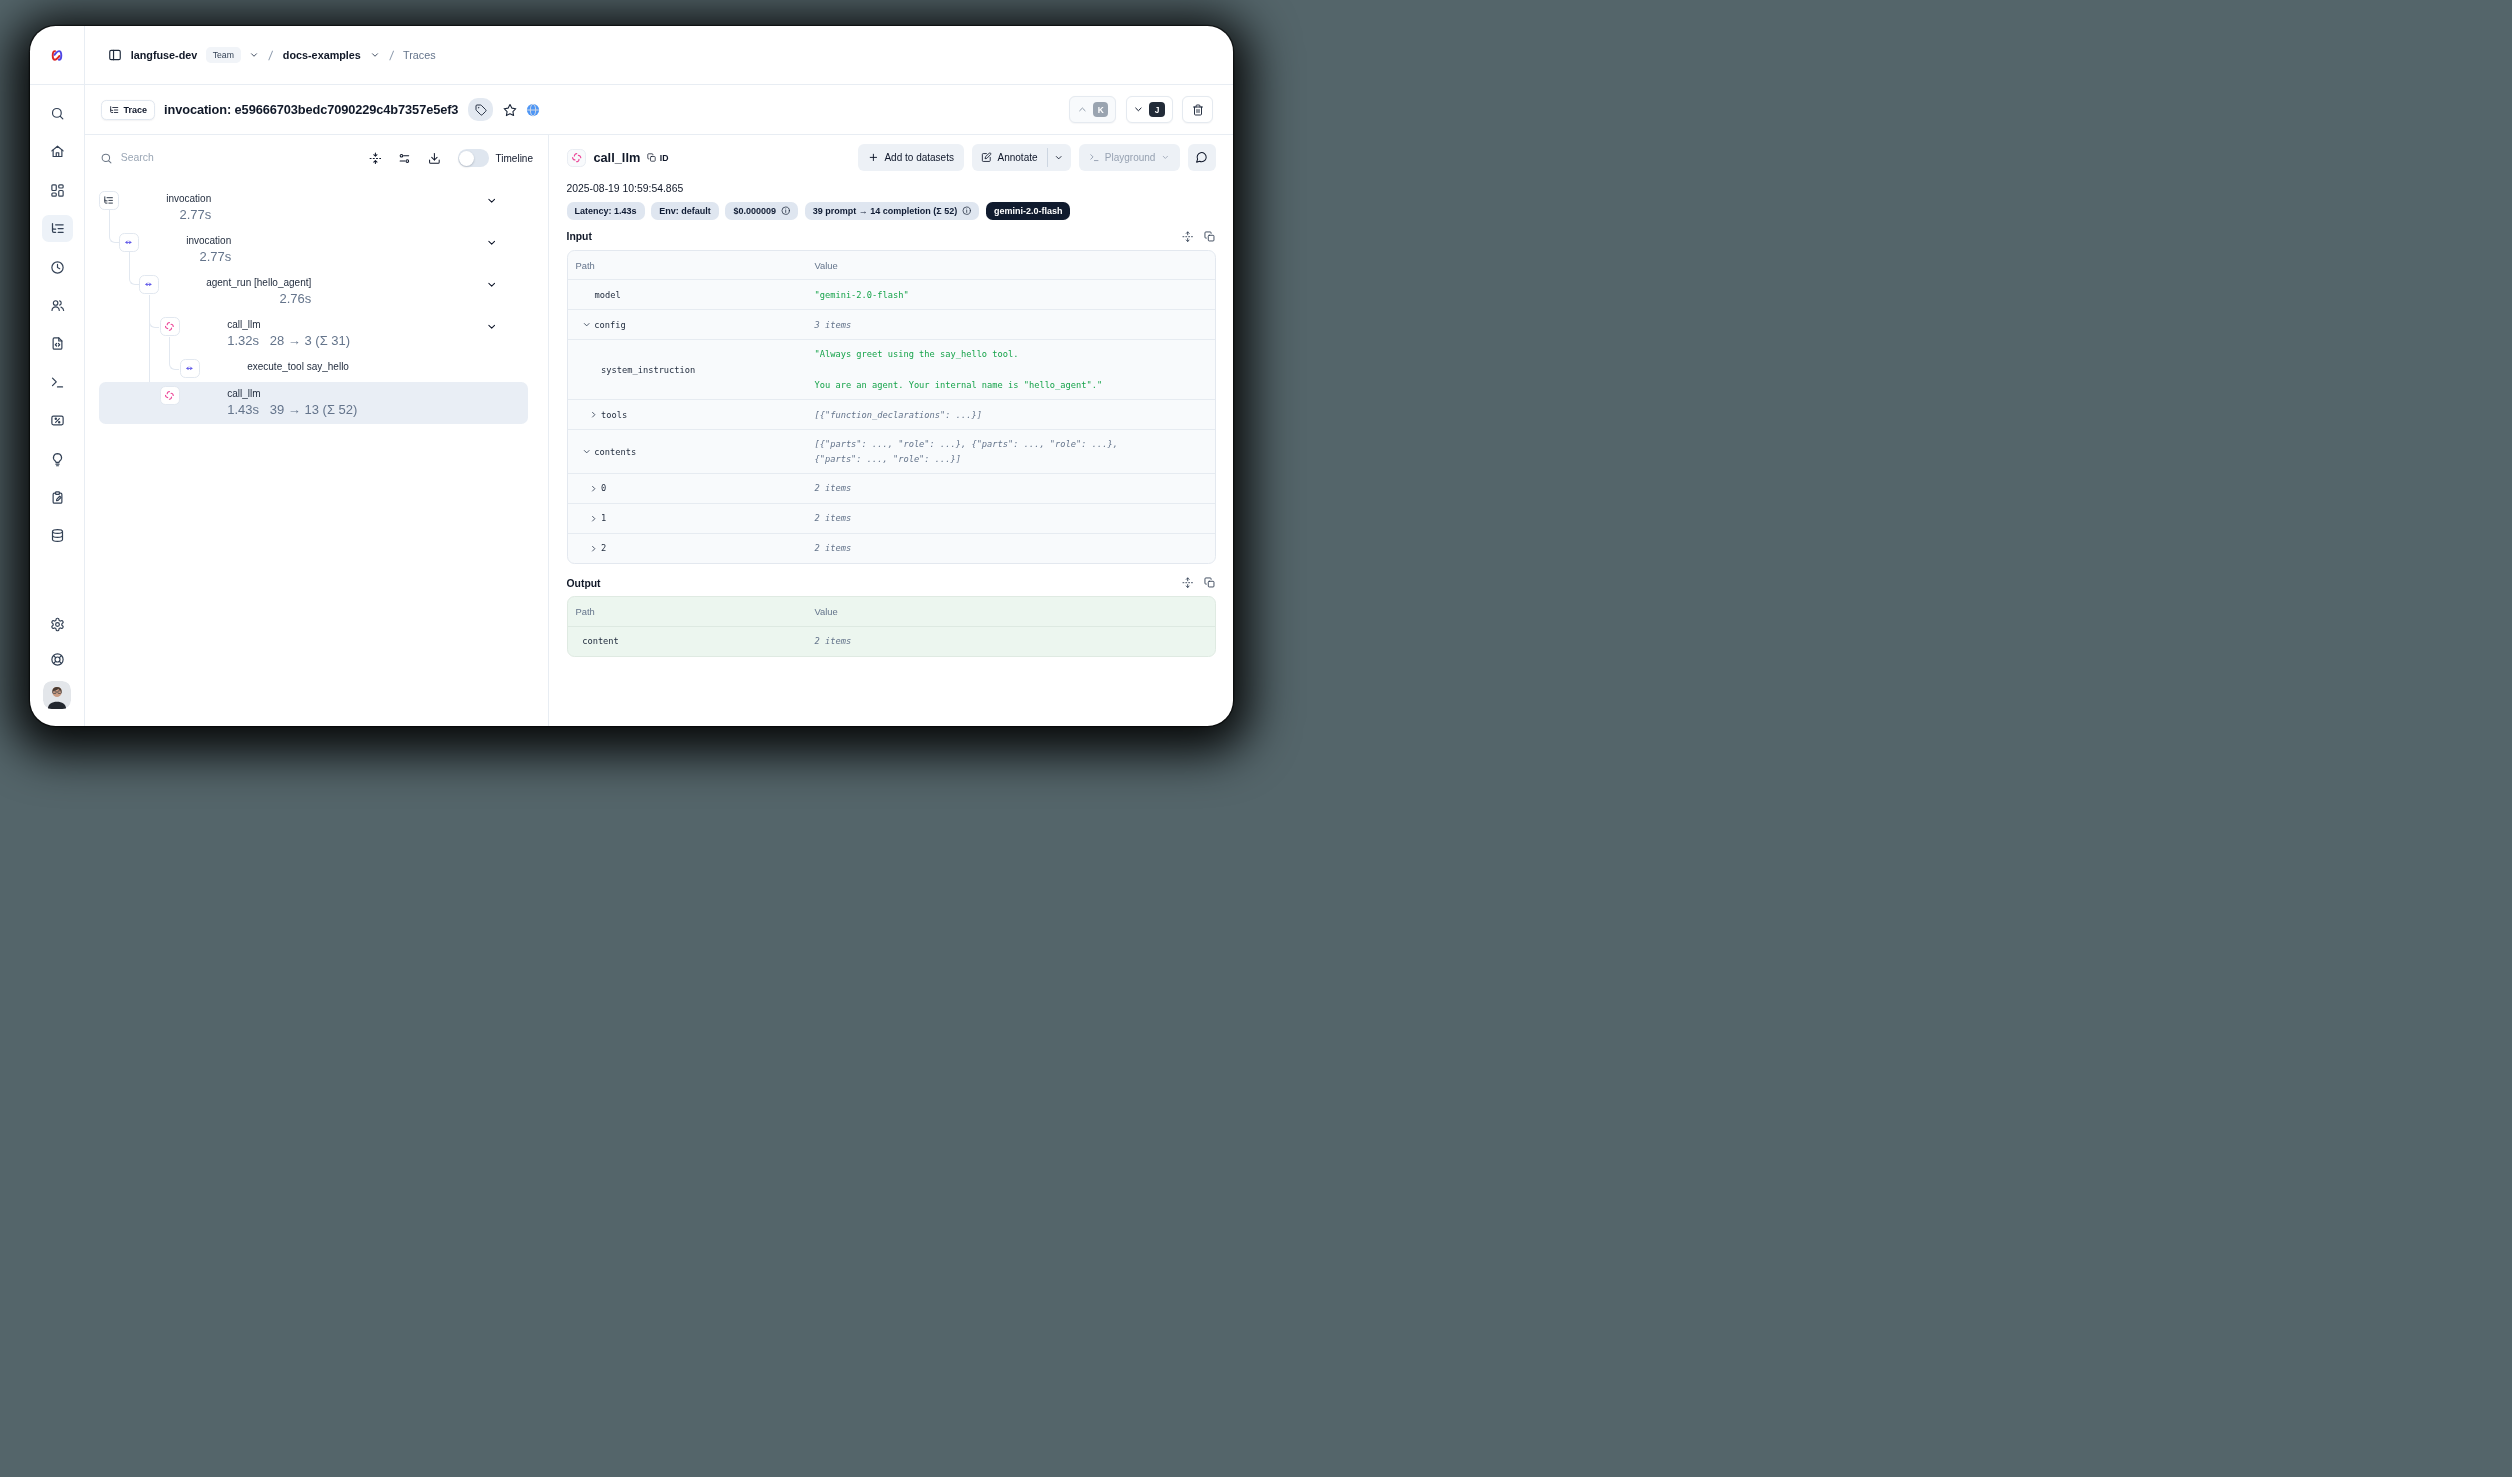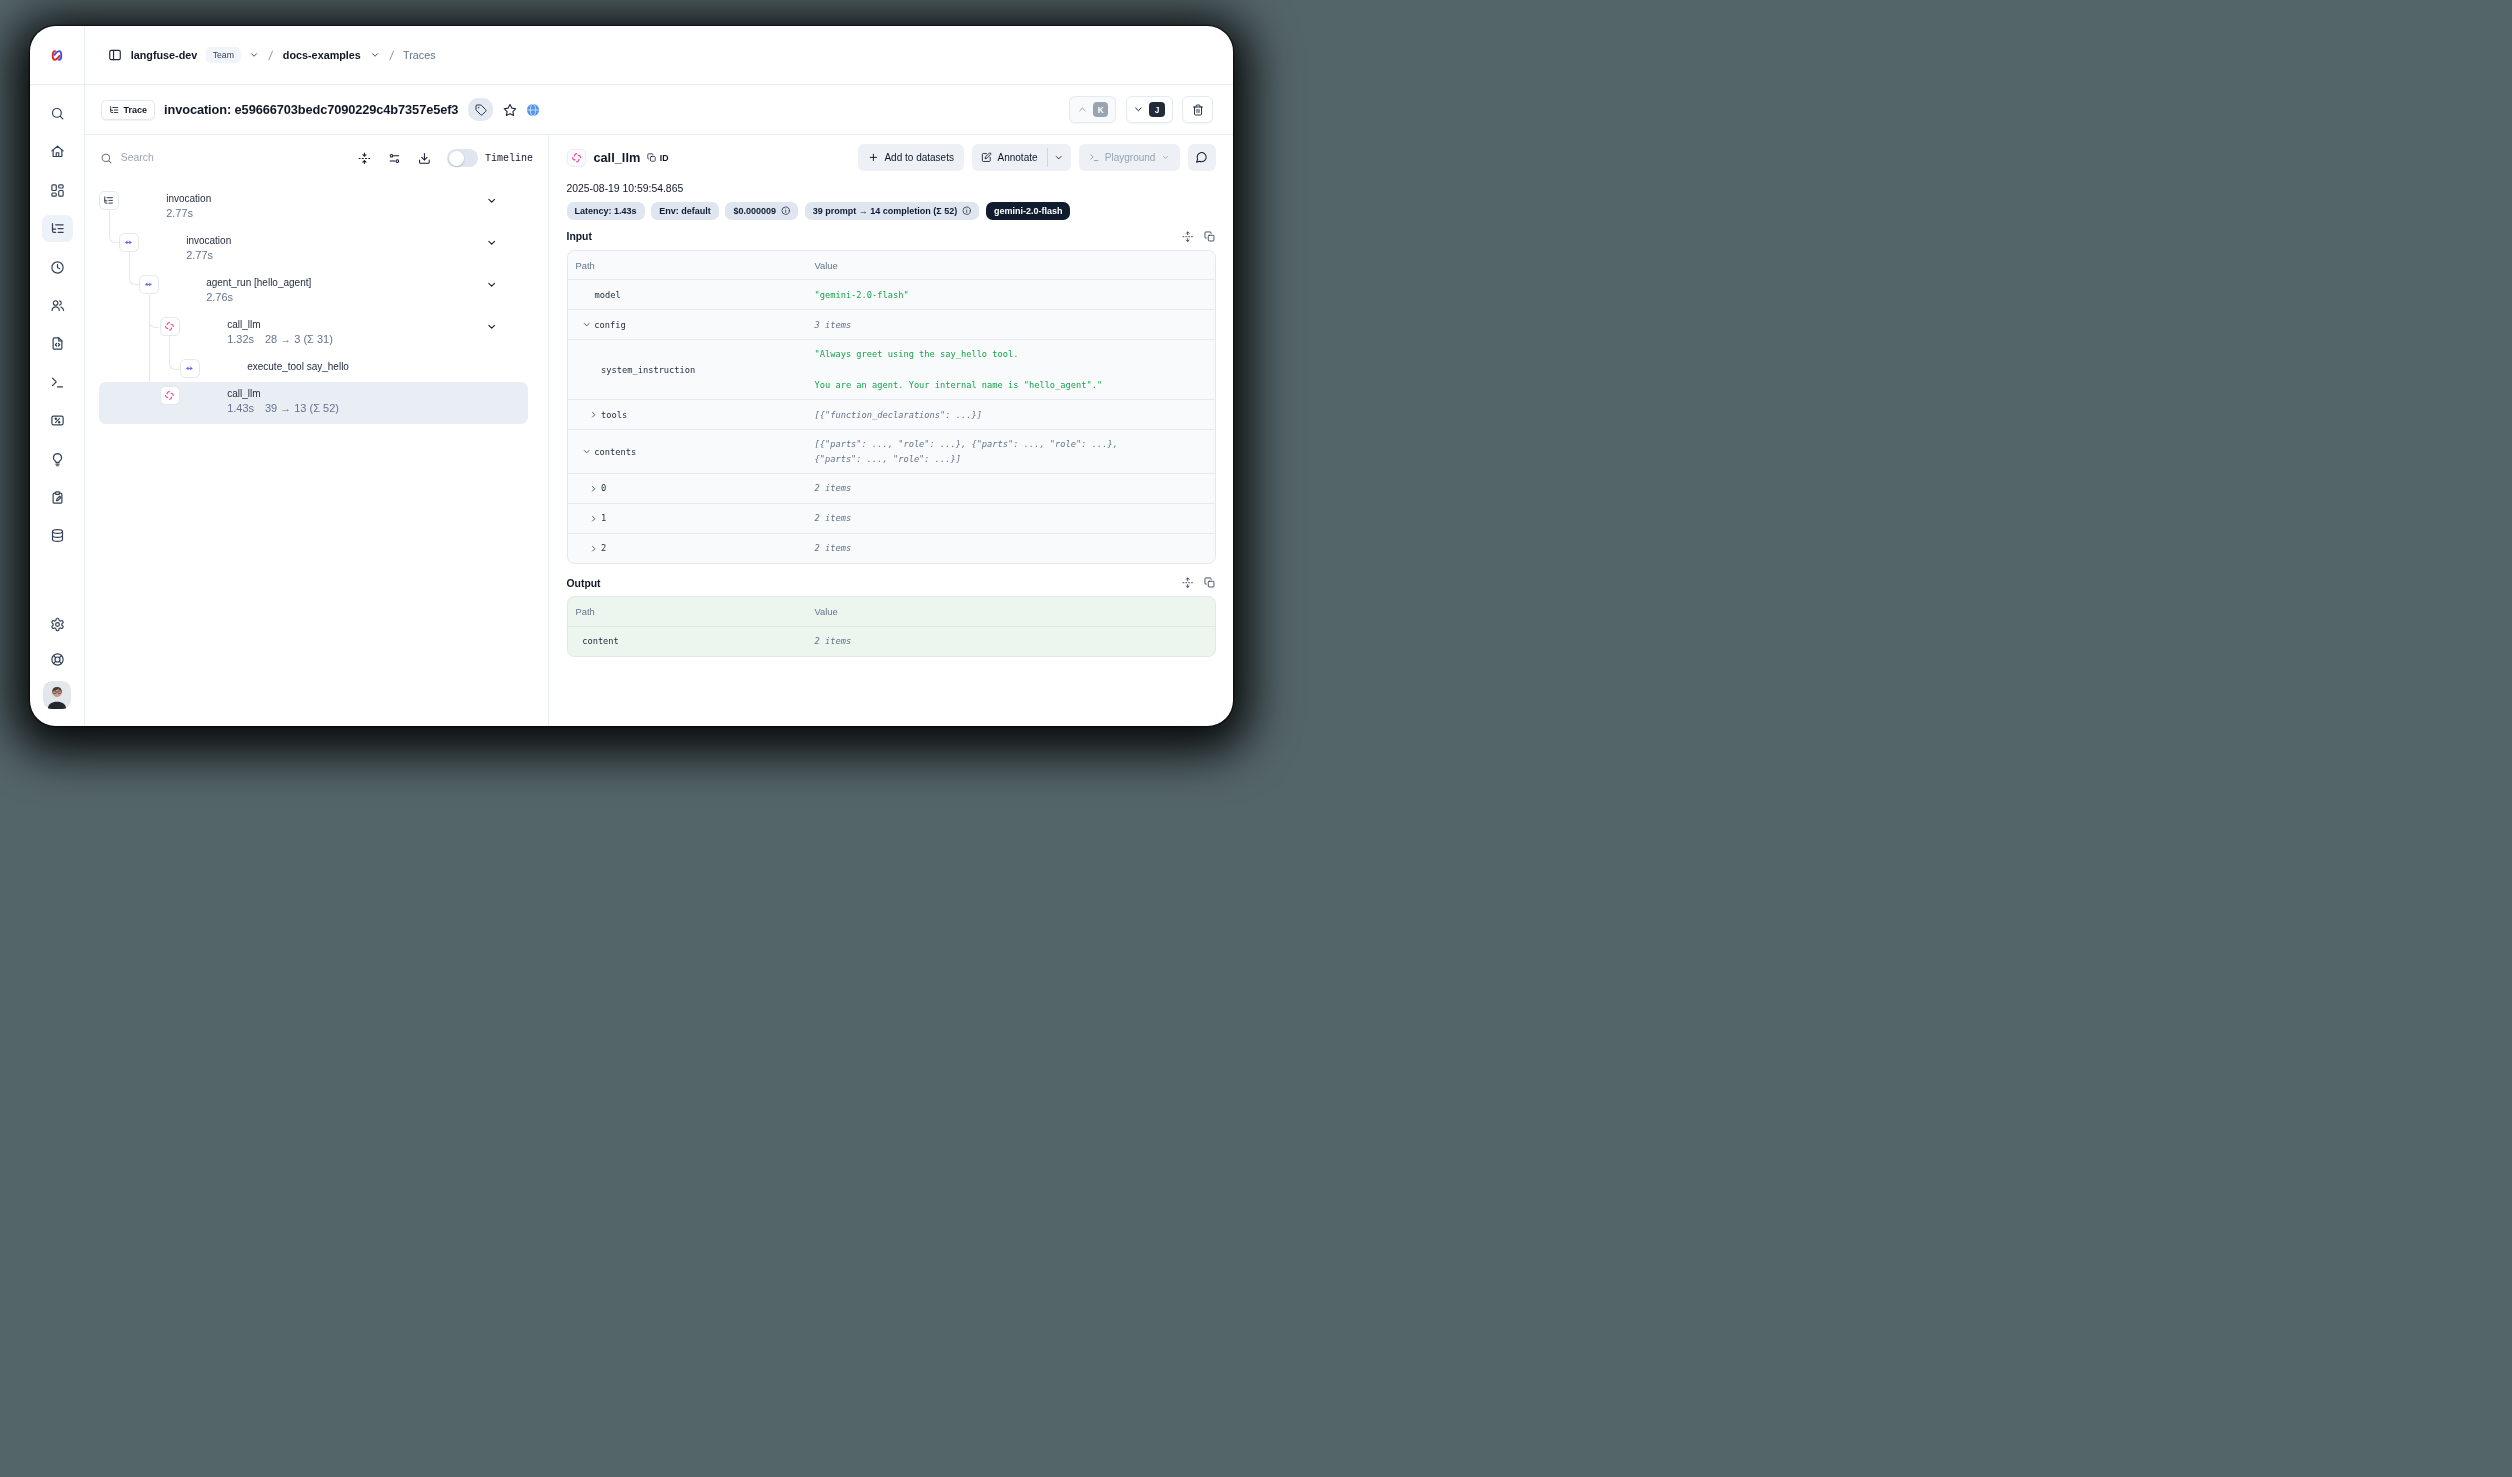--- a/index.html
+++ b/index.html
@@ -58,38 +58,38 @@
   
   .tree-panel { width:464px; flex:0 0 464px; border-right:0.7px solid #e8edf3; display:flex; flex-direction:column; min-height:0; }
   .tree-toolbar { display:flex; align-items:center; height:30px; margin-top:8px; padding:0 15px; gap:16px; }
   .search-wrap { display:flex; align-items:center; gap:8px; flex:1; }
   .search-wrap svg { width:12.8px; height:12.8px; color:#6b7685; }
   .search-input { border:none; outline:none; font-size:10.4px; color:#0f172a; width:81px; font-family:"Liberation Sans",sans-serif; }
   .search-input::placeholder { color:#9aa6b5; }
   .tree-tools { display:flex; align-items:center; gap:17px; }
   .toolbtn { border:none; background:none; cursor:pointer; color:#0f172a; display:flex; }
   .toolbtn svg { width:12.8px; height:12.8px; }
-  .toggle-wrap { display:flex; align-items:center; gap:6.7px;font-family:Liberation Mono, monospace; }
+  .toggle-wrap { display:flex; align-items:center; gap:6.7px; }
   .toggle { width:31px; height:17.5px; border-radius:8.7px; background:#dfe6ef; position:relative; cursor:pointer; border:none; }
   .toggle .knob { position:absolute; left:1.3px; top:1.3px; width:15px; height:15px; background:#fff; border-radius:50%; box-shadow:0 0.7px 2px rgba(15,23,42,.25); }
   .toggle-label { font-size:10px; font-weight:500; color:#0f172a; }
 
   .tree-list { position:relative; margin-top:13.5px; padding:0 13.5px; }
   .connector { position:absolute; border-left:1px solid #e2e8f0; border-bottom:1px solid #e2e8f0; border-bottom-left-radius:6px; width:10px; }
   .tree-row { position:relative; height:42px; display:flex; align-items:flex-start; gap:6.7px; padding-top:4px; cursor:pointer; }
   .tree-row.single { height:27px; }
   .tree-row.selected { background:#e9eef5; border-radius:6.7px; margin-right:6.7px; }
   .chip { flex:0 0 20px; width:20px; height:19px; border:0.7px solid #e2e8f0; border-radius:5.4px; background:#fff; display:flex; align-items:center; justify-content:center; position:relative; z-index:1; }
   .chip svg { width:10.8px; height:10.8px; }
   .chip-trace { color:#1e293b; }
   .chip-span { color:#4f46e5; }
   .chip-gen { color:#ec4899; }
   .tr-text { display:flex; flex-direction:column; gap:3.4px; padding-top:2px;margin-left:41px; }
   .tr-name { font-size:10px; font-weight:500; color:#1e293b; line-height:11.4px; }
-  .tr-sub { display:flex; gap:10.8px; font-size:11px; color:#64748b; }
+  .tr-sub { display:flex; gap:10.8px; font-size:13px; color:#64748b;justify-content:flex-end; }
   .tr-chev { position:absolute; right:37px; top:8.7px; width:11.4px; height:11.4px; color:#0f172a; }
 
   
   .right-panel { flex:1; min-width:0; position:relative; }
   .right-clip { height:569px; overflow:hidden; padding:8px 17.5px 0 17.5px; }
 
   .detail-head { display:flex; align-items:center; margin-top:1.3px; }
   .gen-chip { width:19.5px; height:18px; border:0.7px solid #e9edf3; background:#f8fafc; border-radius:5.4px; display:flex; align-items:center; justify-content:center; color:#ec4899; }
   .gen-chip svg { width:11.4px; height:11.4px; }
   .detail-title { font-size:12.8px; font-weight:700; color:#101828; margin-left:7.4px; }

